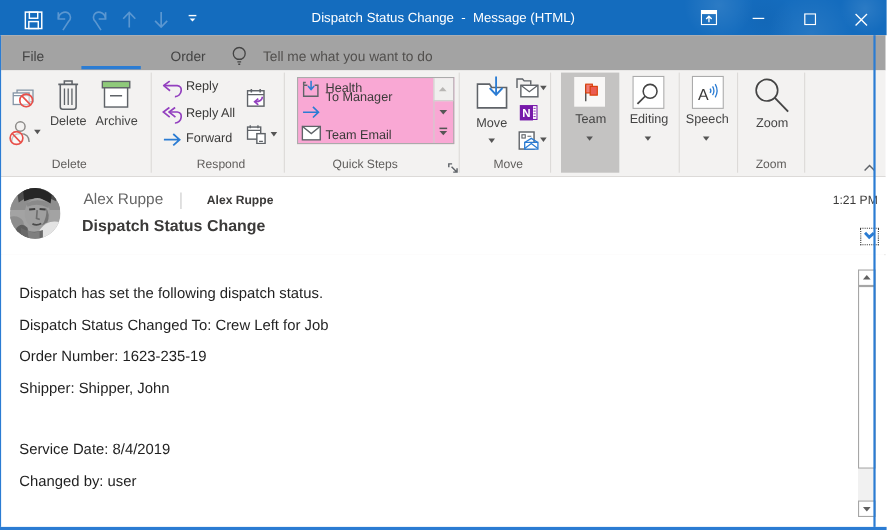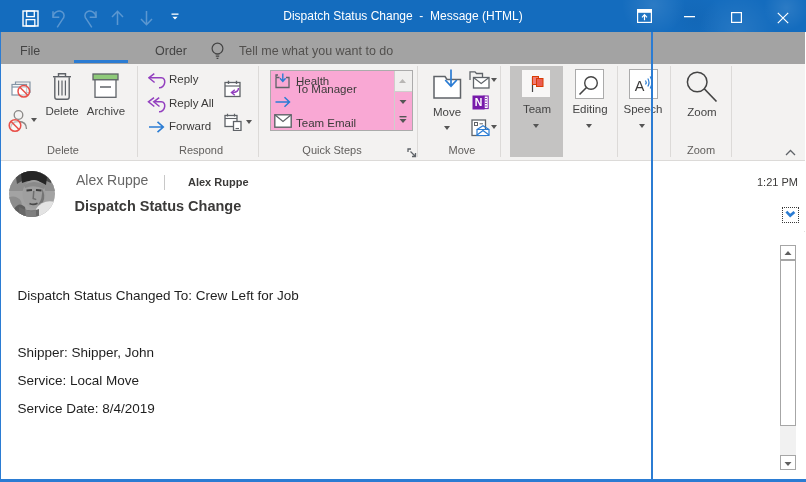--- a/index.html
+++ b/index.html
@@ -1,18 +1,18 @@
 <!DOCTYPE html>
 <html><head>
 <meta charset="utf-8">
 <style>
 * { margin:0; padding:0; box-sizing:border-box; }
 html,body { width:806px; height:482px; overflow:hidden; }
 body { font-family:"Liberation Sans", sans-serif; }
-#win { position:absolute; left:0; top:0; width:653px; height:482px; background:#fff; }
+#win { position:absolute; left:0; top:0; width:796px; height:482px; background:#fff; }
 .abs { position:absolute; }
 #titlebar { position:absolute; left:0; top:0; width:806px; height:32px; background:#146cbe; }
 #title { position:absolute; top:0; left:0; width:806px; height:32px; line-height:33px; text-align:center; color:#fff; font-size:12px; }
 #tabs { position:absolute; left:1px; top:32px; width:804px; height:32px; background:#a3a3a3; }
 .tab { position:absolute; top:0; height:32px; line-height:38px; font-size:12.5px; color:#444; }
 #ribbon { position:absolute; left:1px; top:64px; width:804px; height:97px; background:#f3f2f1; border-bottom:1px solid #dcdad8; }
 .gsep { position:absolute; top:2px; width:1px; height:91px; background:#dcdad8; }
 .glabel { position:absolute; top:80px; font-size:11px; color:#605e5c; text-align:center; }
 .btnlabel { position:absolute; font-size:11.5px; color:#444; text-align:center; }
 .rtext { position:absolute; font-size:11.5px; color:#3b3a39; }
@@ -300,24 +300,26 @@
   <div class="abs" style="left:756px;top:15px;font-size:11px;color:#3b3a39;">1:21 PM</div>
   <div class="abs" style="left:73.5px;top:37px;font-size:14.5px;font-weight:bold;color:#3b3a39;">Dispatch Status Change</div>
   <div class="abs" style="left:781px;top:46px;width:17px;height:16px;border:1px dotted #3a3a3a;background:#fff;">
     <svg width="15" height="14" viewBox="0 0 15 14">
           <path d="M3.4 3.6 L7.2 7.6 L11.4 3.9" fill="none" stroke="#2b7cd3" stroke-width="2.6"></path>
         </svg>
   </div>
 </div>
 
 <div id="bodyarea">
+  <div class="bl" style="top:28.3px;">Dispatch has set the following dispatch status.</div>
   <div class="bl" style="top:56.7px;">Dispatch Status Changed To: Crew Left for Job</div>
+  <div class="bl" style="top:85.1px;">Order Number: 1623-235-19</div>
   <div class="bl" style="top:113.5px;">Shipper: Shipper, John</div>
-  <div class="bl" style="top:141.9px;">Service: Local Move</div>
   <div class="bl" style="top:170.3px;">Service Date: 8/4/2019</div>
+  <div class="bl" style="top:198.7px;">Changed by: user</div>
 
   <div class="abs" style="left:779px;top:14px;width:16px;height:225px;background:#f1f1f1;"></div>
   <div class="abs" style="left:779px;top:14px;width:16px;height:15px;border:1px solid #a6a6a6;background:#fff;">
     <svg width="14" height="13">
           <path d="M3.5 8 L7 4 L10.5 8 Z" fill="#606060"></path>
         </svg>
   </div>
   <div class="abs" style="left:779px;top:29px;width:16px;height:166px;border:1px solid #a6a6a6;background:#fff;"></div>
   <div class="abs" style="left:779px;top:224px;width:16px;height:15px;border:1px solid #a6a6a6;background:#fff;">
     <svg width="14" height="13">

